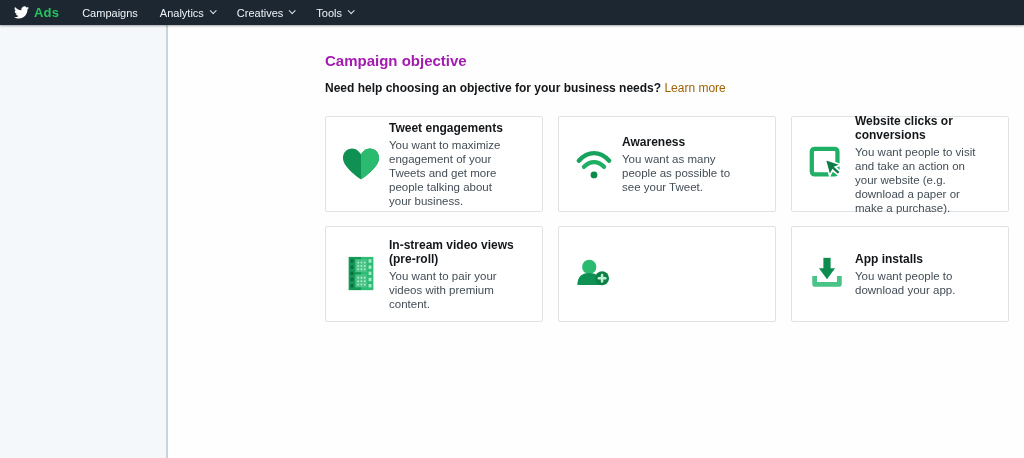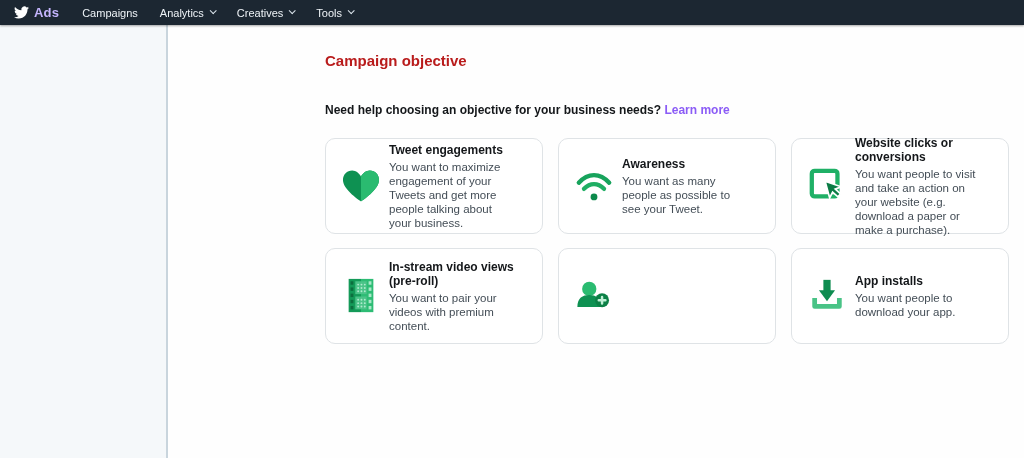--- a/index.html
+++ b/index.html
@@ -5,44 +5,44 @@
   * { margin:0; padding:0; box-sizing:border-box; }
   html,body { width:1024px; height:458px; overflow:hidden;
     font-family:"Liberation Sans", sans-serif; background:#fff; }
 
   
   .navbar { position:absolute; left:0; top:0; width:1024px; height:25px;
     background:#1c2732; display:flex; align-items:center; padding-left:14px;
     box-shadow:0 1px 2px rgba(0,0,0,.35); z-index:5; }
   .brand { display:flex; align-items:center; gap:5px; margin-right:12px; cursor:pointer; }
   .brand-bird { width:15px; height:15px; display:block; }
-  .brand-label { color:#c4b5fd; font-weight:bold; font-size:13px; letter-spacing:.2px; }
+  .brand-label { color:#22c55e; font-weight:bold; font-size:13px; letter-spacing:.2px; }
   .nav-item { display:flex; align-items:center; color:#eef3f7; font-size:11px;
     padding:0 11px; height:38px; cursor:pointer; }
   .caret { width:5px; height:5px; border-right:1.4px solid #dbe4ec;
     border-bottom:1.4px solid #dbe4ec; transform:rotate(45deg) translateY(-1px);
     display:inline-block; margin-left:6px; margin-top:-2px; }
 
   
   .sidebar { position:absolute; left:0; top:25px; width:168px; height:433px;
     background:#f5f8fa; border-right:2px solid #c9d5dd; }
 
   
   .content { position:absolute; left:170px; top:25px; width:854px; height:433px;
     background:#fefefe; overflow:hidden; }
   .content-inner { padding:27px 0 0 155px; }
-  .page-title { font-size:15px; font-weight:bold; color:#b91c1c; margin-bottom:34px; }
+  .page-title { font-size:15px; font-weight:bold; color:#a21caf; margin-bottom:12px; }
   .help-row { font-size:12px; font-weight:bold; color:#14171a; margin-bottom:21px; }
-  .learn-more { color:#8b5cf6; text-decoration:none; font-weight:bold; cursor:pointer; }
+  .learn-more { color:#a16207; text-decoration:none; font-weight:normal; cursor:pointer; }
 
   
   .cards { display:grid; grid-template-columns:repeat(3,218px);
     column-gap:15px; row-gap:14px; }
   .card { width:218px; height:96px; background:#fff; border:1px solid #dfe3e6;
-    border-radius:10px; display:flex; align-items:center; padding:0 25px 0 15px;
+    border-radius:2px; display:flex; align-items:center; padding:0 25px 0 15px;
     cursor:pointer; }
   .card-icon { width:40px; min-width:40px; height:40px; display:flex;
     align-items:center; justify-content:center; margin-right:8px; }
   .card-icon svg { display:block; }
   .card-text { flex:1; }
   .card-title { font-size:12px; font-weight:bold; color:#14171a; margin-bottom:3px; }
   .card-desc { font-size:11.5px; line-height:14px; color:#434d56; }
 </style>
 </head>
 <body>

